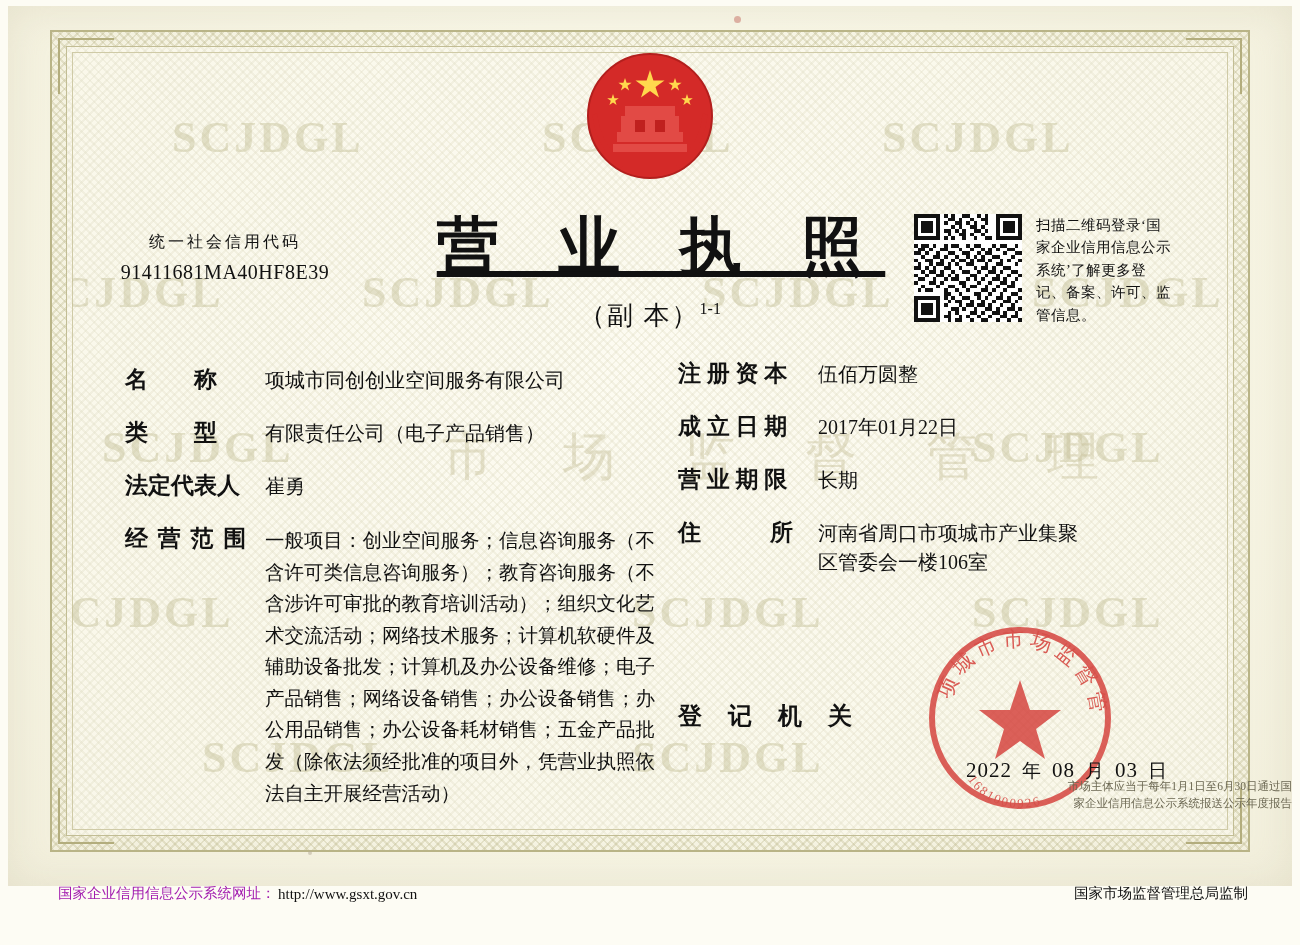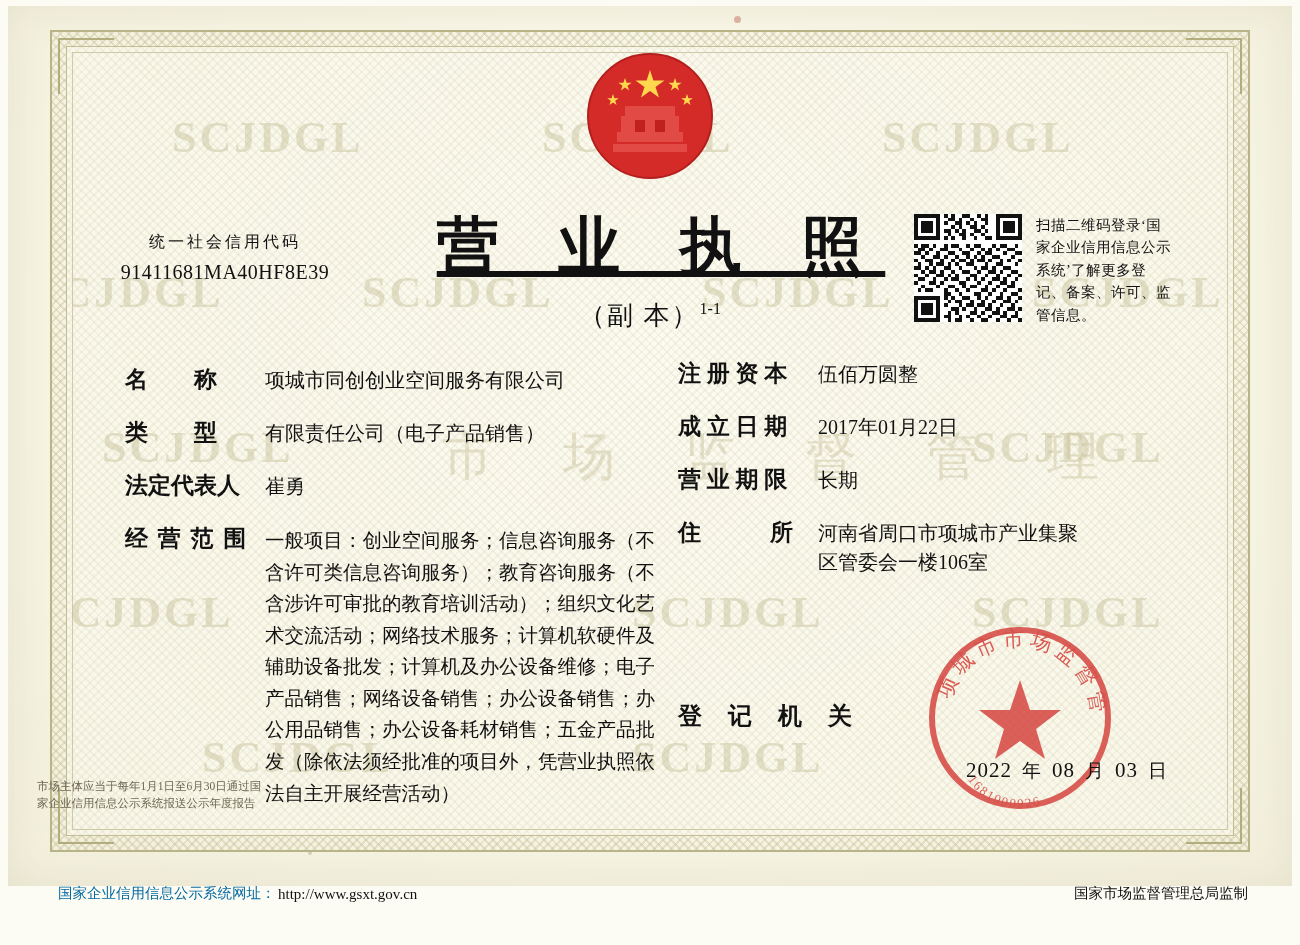--- a/index.html
+++ b/index.html
@@ -260,32 +260,32 @@
     height: 200px;
     opacity: 0.85;
   }
 
   
   .footer-note {
     position: absolute;
     left: 0;
     right: 0;
     bottom: 74px;
-    text-align: left;
+    text-align: right;
     font-size: 11.5px;
     color: #6b6752;
     line-height: 1.5;
     padding-left: 29px;
   }
   .footer-left {
     position: absolute;
     left: 58px;
     bottom: 42px;
     font-size: 14.5px;
-    color: #0369a1;
+    color: #a21caf;
   }
   .footer-url {
     position: absolute;
     left: 278px;
     bottom: 42px;
     font-size: 15px;
     color: #111;
     font-family: "Liberation Serif", serif;
   }
   .footer-right {

